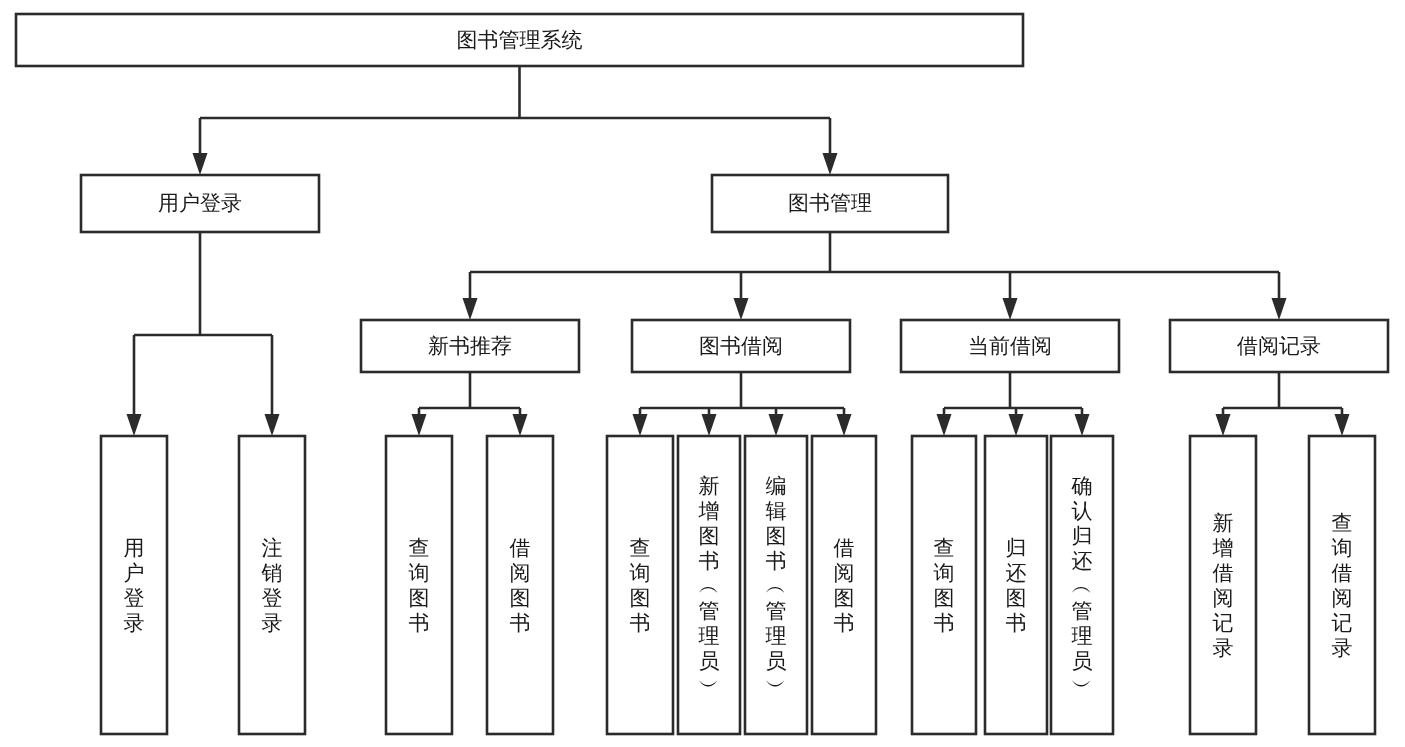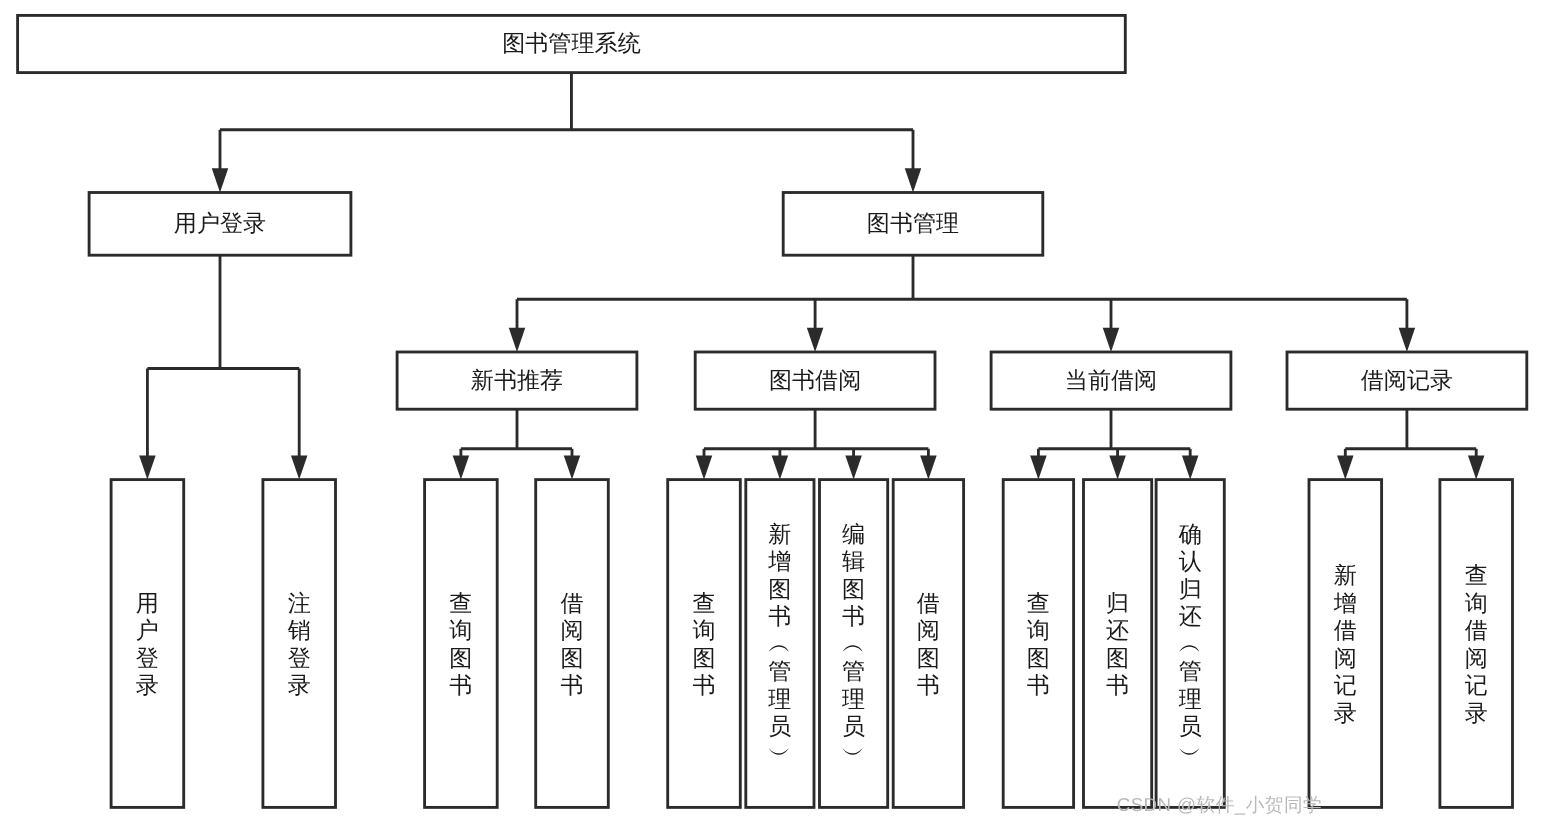--- a/index.html
+++ b/index.html
@@ -201,14 +201,13 @@
         <g>
           <rect x="1190" y="436" width="66" height="298" class="node-box"></rect>
           <text x="1223" y="530" class="node-label-v"><tspan x="1223" dy="0">新</tspan><tspan x="1223" dy="25">增</tspan><tspan x="1223" dy="25">借</tspan><tspan x="1223" dy="25">阅</tspan><tspan x="1223" dy="25">记</tspan><tspan x="1223" dy="25">录</tspan></text>
         </g>
         <g>
           <rect x="1309" y="436" width="66" height="298" class="node-box"></rect>
           <text x="1342" y="530" class="node-label-v"><tspan x="1342" dy="0">查</tspan><tspan x="1342" dy="25">询</tspan><tspan x="1342" dy="25">借</tspan><tspan x="1342" dy="25">阅</tspan><tspan x="1342" dy="25">记</tspan><tspan x="1342" dy="25">录</tspan></text>
         </g>
       </g>
   </svg>
-  <div class="watermark">CSDN @软件_小贺同学</div>
 </div>
 
 </body></html>

